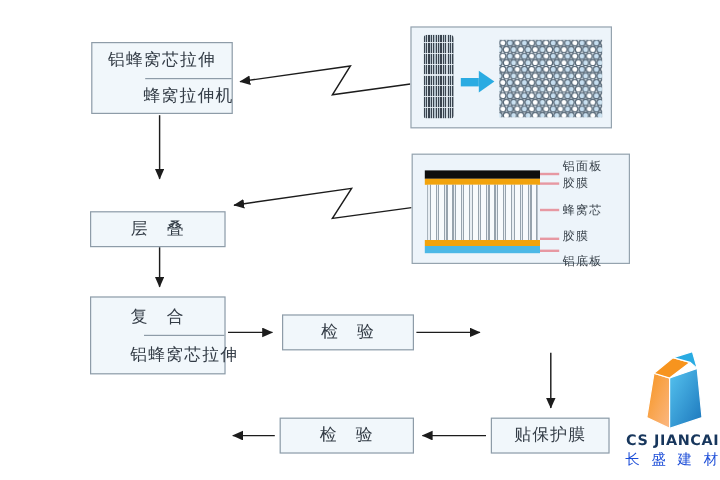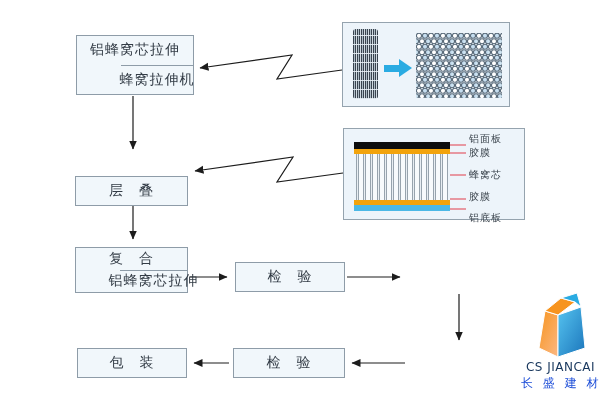--- a/index.html
+++ b/index.html
@@ -29,21 +29,21 @@
   .lay-face{top:13px;height:7px;background:#0d0d0d;}
   .lay-film1{top:20px;height:5px;background:#f2a30c;}
   .lay-core{top:25px;left:12px;width:92px;height:46px;
     background:repeating-linear-gradient(90deg,#97a3ad 0 1px,#e8eef3 1px 2px,#97a3ad 2px 3px,#f7fafc 3px 7px);}
   .lay-film2{top:71px;height:5px;background:#f2a30c;}
   .lay-bottom{top:76px;height:6px;background:#4cb8e6;}
   .tick{position:absolute;left:106px;width:16px;height:2px;background:#e798a2;}
   .ltext{position:absolute;left:125px;font-size:10px;color:#39424b;letter-spacing:1px;white-space:nowrap;}
   
   .logo{position:absolute;left:521px;top:288px;width:79px;text-align:center;}
-  .logo-en{font-size:12px;font-weight:normal;color:#17365c;letter-spacing:0.5px;white-space:nowrap;}
+  .logo-en{font-size:12px;font-weight:bold;color:#17365c;letter-spacing:0.5px;white-space:nowrap;}
   .logo-zh{font-size:12px;font-weight:normal;color:#1d4ed8;letter-spacing:3px;white-space:nowrap;margin-top:1px;}
 </style>
 </head>
 <body>
 
 <div class="canvas">
 
   <svg class="overlay" width="600" height="400">
     <defs>
       <marker id="ah" markerWidth="10" markerHeight="9" refX="8.5" refY="4" orient="auto" markerUnits="userSpaceOnUse">
@@ -65,38 +65,38 @@
 
   <div class="fbox" style="left:76px;top:35px;width:118px;height:60px">
     <div class="cell">铝蜂窝芯拉伸</div>
     <div class="cell divided">蜂窝拉伸机</div>
   </div>
 
   <div class="fbox" style="left:75px;top:176px;width:113px;height:30px">
     <div class="cell">层　叠</div>
   </div>
 
-  <div class="fbox" style="left:75px;top:247px;width:113px;height:46px">
+  <div class="fbox" style="left:75px;top:247px;width:113px;height:65px">
     <div class="cell">复　合</div>
     <div class="cell divided">铝蜂窝芯拉伸</div>
   </div>
 
   <div class="fbox" style="left:235px;top:262px;width:110px;height:30px">
     <div class="cell">检　验</div>
   </div>
 
 
+  <div class="fbox" style="left:409px;top:348px;width:99px;height:30px">
+    <div class="cell">贴保护膜</div>
+  </div>
 
   <div class="fbox" style="left:233px;top:348px;width:112px;height:30px">
     <div class="cell">检　验</div>
   </div>
 
-  <div class="fbox" style="left:77px;top:348px;width:110px;height:30px">
-    <div class="cell">包　装</div>
-  </div>
 
   <div class="illus" style="left:342px;top:22px;width:168px;height:85px">
     <div class="compressed"></div>
     <div class="bluearrow-rect"></div>
     <div class="bluearrow-tip"></div>
     <svg style="position:absolute;left:73px;top:10px" width="86" height="65">
       <defs>
         <pattern id="hc" width="12" height="11" patternUnits="userSpaceOnUse">
           <circle cx="3" cy="2.75" r="2.55" fill="#ffffff" stroke="#5a6b7a" stroke-width="1.1"></circle>
           <circle cx="9" cy="2.75" r="2.55" fill="#c6def0" stroke="#5a6b7a" stroke-width="1.1"></circle>

